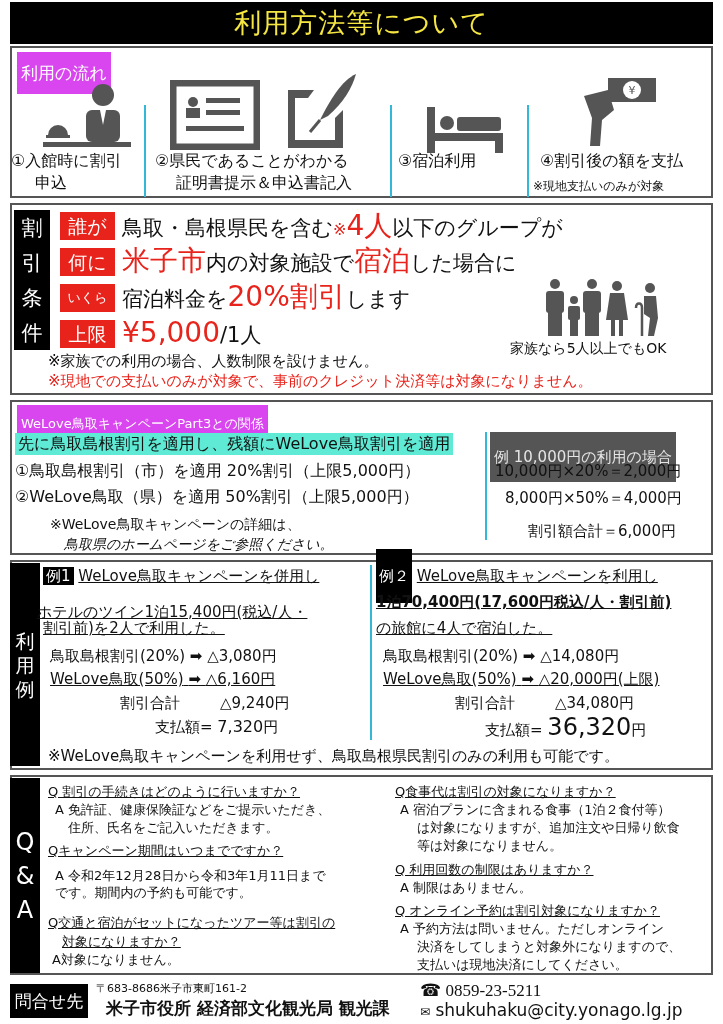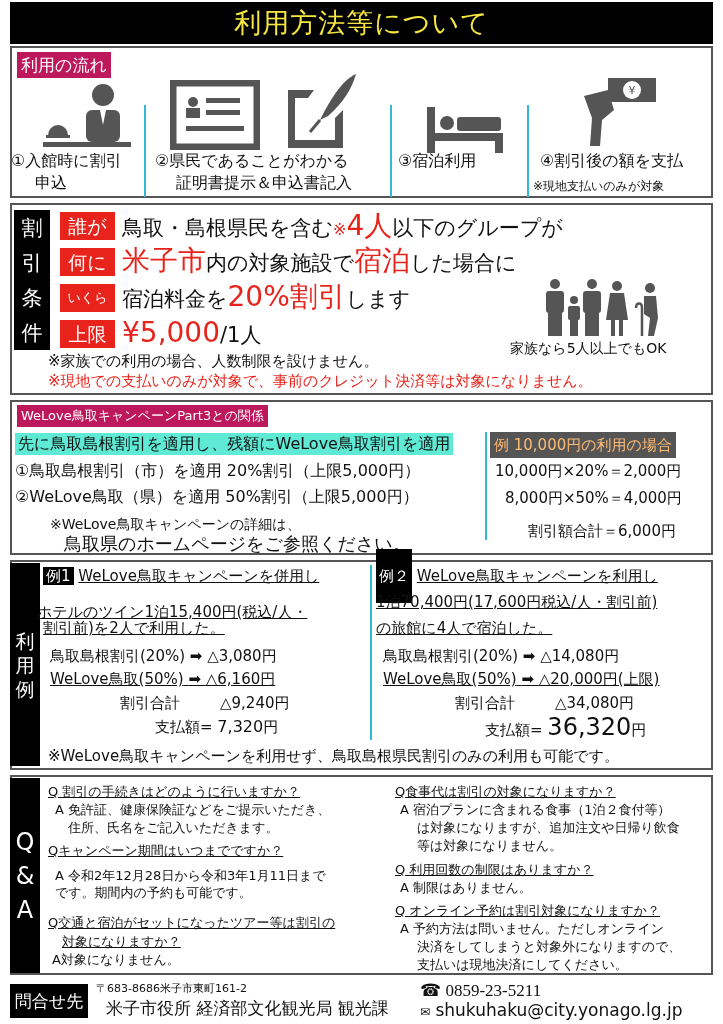--- a/index.html
+++ b/index.html
@@ -1,21 +1,21 @@
 <!DOCTYPE html>
 <html><head>
 <meta charset="utf-8">
 <style>
   * { box-sizing: border-box; margin: 0; padding: 0; }
   body { width: 723px; height: 1024px; background: #fff; font-family: "DejaVu Sans", "Liberation Sans", sans-serif; color: #111; position: relative; overflow: hidden; }
   .abs { position: absolute; }
   .title-bar { left: 10px; top: 2px; width: 703px; height: 42px; background: #000; color: #f5e642; font-size: 27px; text-align: center; line-height: 42px; letter-spacing: 1px; }
   .box { position: absolute; border: 2px solid #555; background: #fff; }
   .blk { background: #000; color: #fff; }
-  .label-tag { position: absolute; background: #be185d; color: #fff; font-size: 17px; padding: 1px 4px; line-height: 24px; }
+  .label-tag { position: absolute; background: #d946ef; color: #fff; font-size: 17px; padding: 9px 4px; line-height: 24px; }
   .vsep { position: absolute; width: 2px; background: #35b8d8; }
   .icon { position: absolute; }
   .flow-text { position: absolute; font-size: 16px; line-height: 22px; white-space: nowrap; }
   .small { font-size: 12px; }
   .red { color: #e8231b; }
   .cond-side { position: absolute; left: 14px; top: 210px; width: 36px; height: 140px; background: #000; color: #fff; font-size: 21px; display: flex; flex-direction: column; justify-content: space-around; align-items: center; }
   .cond-tag { position: absolute; left: 60px; width: 55px; height: 28px; color: #fff; background: #e8231b; font-size: 19px; text-align: center; line-height: 28px; }
   .cond-line { position: absolute; left: 122px; font-size: 21px; white-space: nowrap; line-height: 30px; }
   .big { font-size: 28px; }
   .hl { background: #5eead4; }
@@ -133,23 +133,23 @@
 
 <div class="abs" style="left:48px; top:352px; font-size:15px; white-space:nowrap;">※家族での利用の場合、人数制限を設けません。</div>
 <div class="abs red" style="left:48px; top:372px; font-size:15px; white-space:nowrap;">※現地での支払いのみが対象で、事前のクレジット決済等は対象になりません。</div>
 
 <div class="box" style="left:10px; top:400px; width:703px; height:155px;"></div>
 <div class="label-tag" style="left:17px; top:405px; font-size:13px; line-height:20px;">WeLove鳥取キャンペーンPart3との関係</div>
 <div class="rel-line hl" style="left:15px; top:433px; padding:0 3px;">先に鳥取島根割引を適用し、残額にWeLove鳥取割引を適用</div>
 <div class="rel-line" style="left:15px; top:460px;">①鳥取島根割引（市）を適用 20%割引（上限5,000円）</div>
 <div class="rel-line" style="left:15px; top:486px;">②WeLove鳥取（県）を適用 50%割引（上限5,000円）</div>
 <div class="rel-line" style="left:50px; top:513px; font-size:14px;">※WeLove鳥取キャンペーンの詳細は、</div>
-<div class="rel-line" style="left:64px; top:533px; font-size:18px;">鳥取県のホームページをご参照ください。</div>
+<div class="rel-line" style="left:64px; top:533px; font-size:14px;font-style:italic;">鳥取県のホームページをご参照ください。</div>
 <div class="vsep" style="left:485px; top:432px; height:108px;"></div>
-<div class="rel-line" style="left:490px; top:432px; background:#555; color:#fdba74; padding:2px 4px; font-size:15px;">例 10,000円の利用の場合</div>
+<div class="rel-line" style="left:490px; top:432px; background:#555; color:#e5e5e5; padding:14px 4px; font-size:15px;">例 10,000円の利用の場合</div>
 <div class="rel-line" style="left:495px; top:460px; font-size:15px;">10,000円×20%＝2,000円</div>
 <div class="rel-line" style="left:505px; top:487px; font-size:15px;">8,000円×50%＝4,000円</div>
 <div class="rel-line" style="left:528px; top:520px; font-size:15px;">割引額合計＝6,000円</div>
 
 <div class="box" style="left:10px; top:560px; width:703px; height:210px;"></div>
 <div class="ex-side">
   <span>利</span>
   <span>用</span>
   <span>例</span>
 </div>
@@ -169,21 +169,21 @@
 <div class="ex-line" style="left:120px; top:692px;">
   <span>割引合計</span><span style="display:inline-block; width:40px;"></span><span>△9,240円</span>
 </div>
 <div class="ex-line" style="left:155px; top:716px;">
   <span>支払額=</span> <span style="font-size:16px;">7,320</span><span>円</span>
 </div>
 
 <div class="ex-line" style="left:376px; top:565px;">
   <span class="blk" style="padding:18px 3px;">例２</span> <span class="u">WeLove鳥取キャンペーンを利用し</span>
 </div>
-<div class="ex-line u" style="left:376px; top:591px;">1泊70,400円(17,600円税込/人・割引前)</div>
+<div class="ex-line u" style="left:376px; top:591px;font-weight:bold;">1泊70,400円(17,600円税込/人・割引前)</div>
 <div class="ex-line u" style="left:376px; top:617px;">の旅館に4人で宿泊した。</div>
 <div class="ex-line" style="left:383px; top:645px;">
   <span>鳥取島根割引(20%)</span> <span>➡</span> <span>△14,080円</span>
 </div>
 <div class="ex-line u" style="left:383px; top:668px;">
   <span>WeLove鳥取(50%)</span> <span>➡</span> <span>△20,000円(上限)</span>
 </div>
 <div class="ex-line" style="left:455px; top:692px;">
   <span>割引合計</span><span style="display:inline-block; width:40px;"></span><span>△34,080円</span>
 </div>
@@ -215,19 +215,19 @@
 <div class="qa-line" style="left:417px; top:837px;">等は対象になりません。</div>
 <div class="qa-line u" style="left:395px; top:861px;">Q 利用回数の制限はありますか？</div>
 <div class="qa-line" style="left:400px; top:879px;">A 制限はありません。</div>
 <div class="qa-line u" style="left:395px; top:902px;">Q オンライン予約は割引対象になりますか？</div>
 <div class="qa-line" style="left:400px; top:920px;">A 予約方法は問いません。ただしオンライン</div>
 <div class="qa-line" style="left:417px; top:938px;">決済をしてしまうと対象外になりますので、</div>
 <div class="qa-line" style="left:417px; top:956px;">支払いは現地決済にしてください。</div>
 
 <div class="abs" style="left:10px; top:984px; width:78px; height:34px; background:#000; color:#fff; font-size:17px; text-align:center; line-height:34px;">問合せ先</div>
 <div class="abs" style="left:96px; top:981px; font-size:11px; white-space:nowrap;">〒683-8686米子市東町161-2</div>
-<div class="abs" style="left:106px; top:997px; font-size:17px; font-weight:normal; white-space:nowrap;text-align:center;">米子市役所 経済部文化観光局 観光課</div>
+<div class="abs" style="left:106px; top:997px; font-size:17px; font-weight:bold; white-space:nowrap;text-align:center;">米子市役所 経済部文化観光局 観光課</div>
 <div class="abs" style="left:420px; top:980px; font-size:17px; white-space:nowrap;font-family:Liberation Serif, serif;">
   <span>☎</span> <span>0859-23-5211</span>
 </div>
 <div class="abs" style="left:420px; top:1000px; font-size:17px; white-space:nowrap;">
   <span style="font-size:12px;">✉</span> <span>shukuhaku@city.yonago.lg.jp</span>
 </div>
 
 </body></html>

